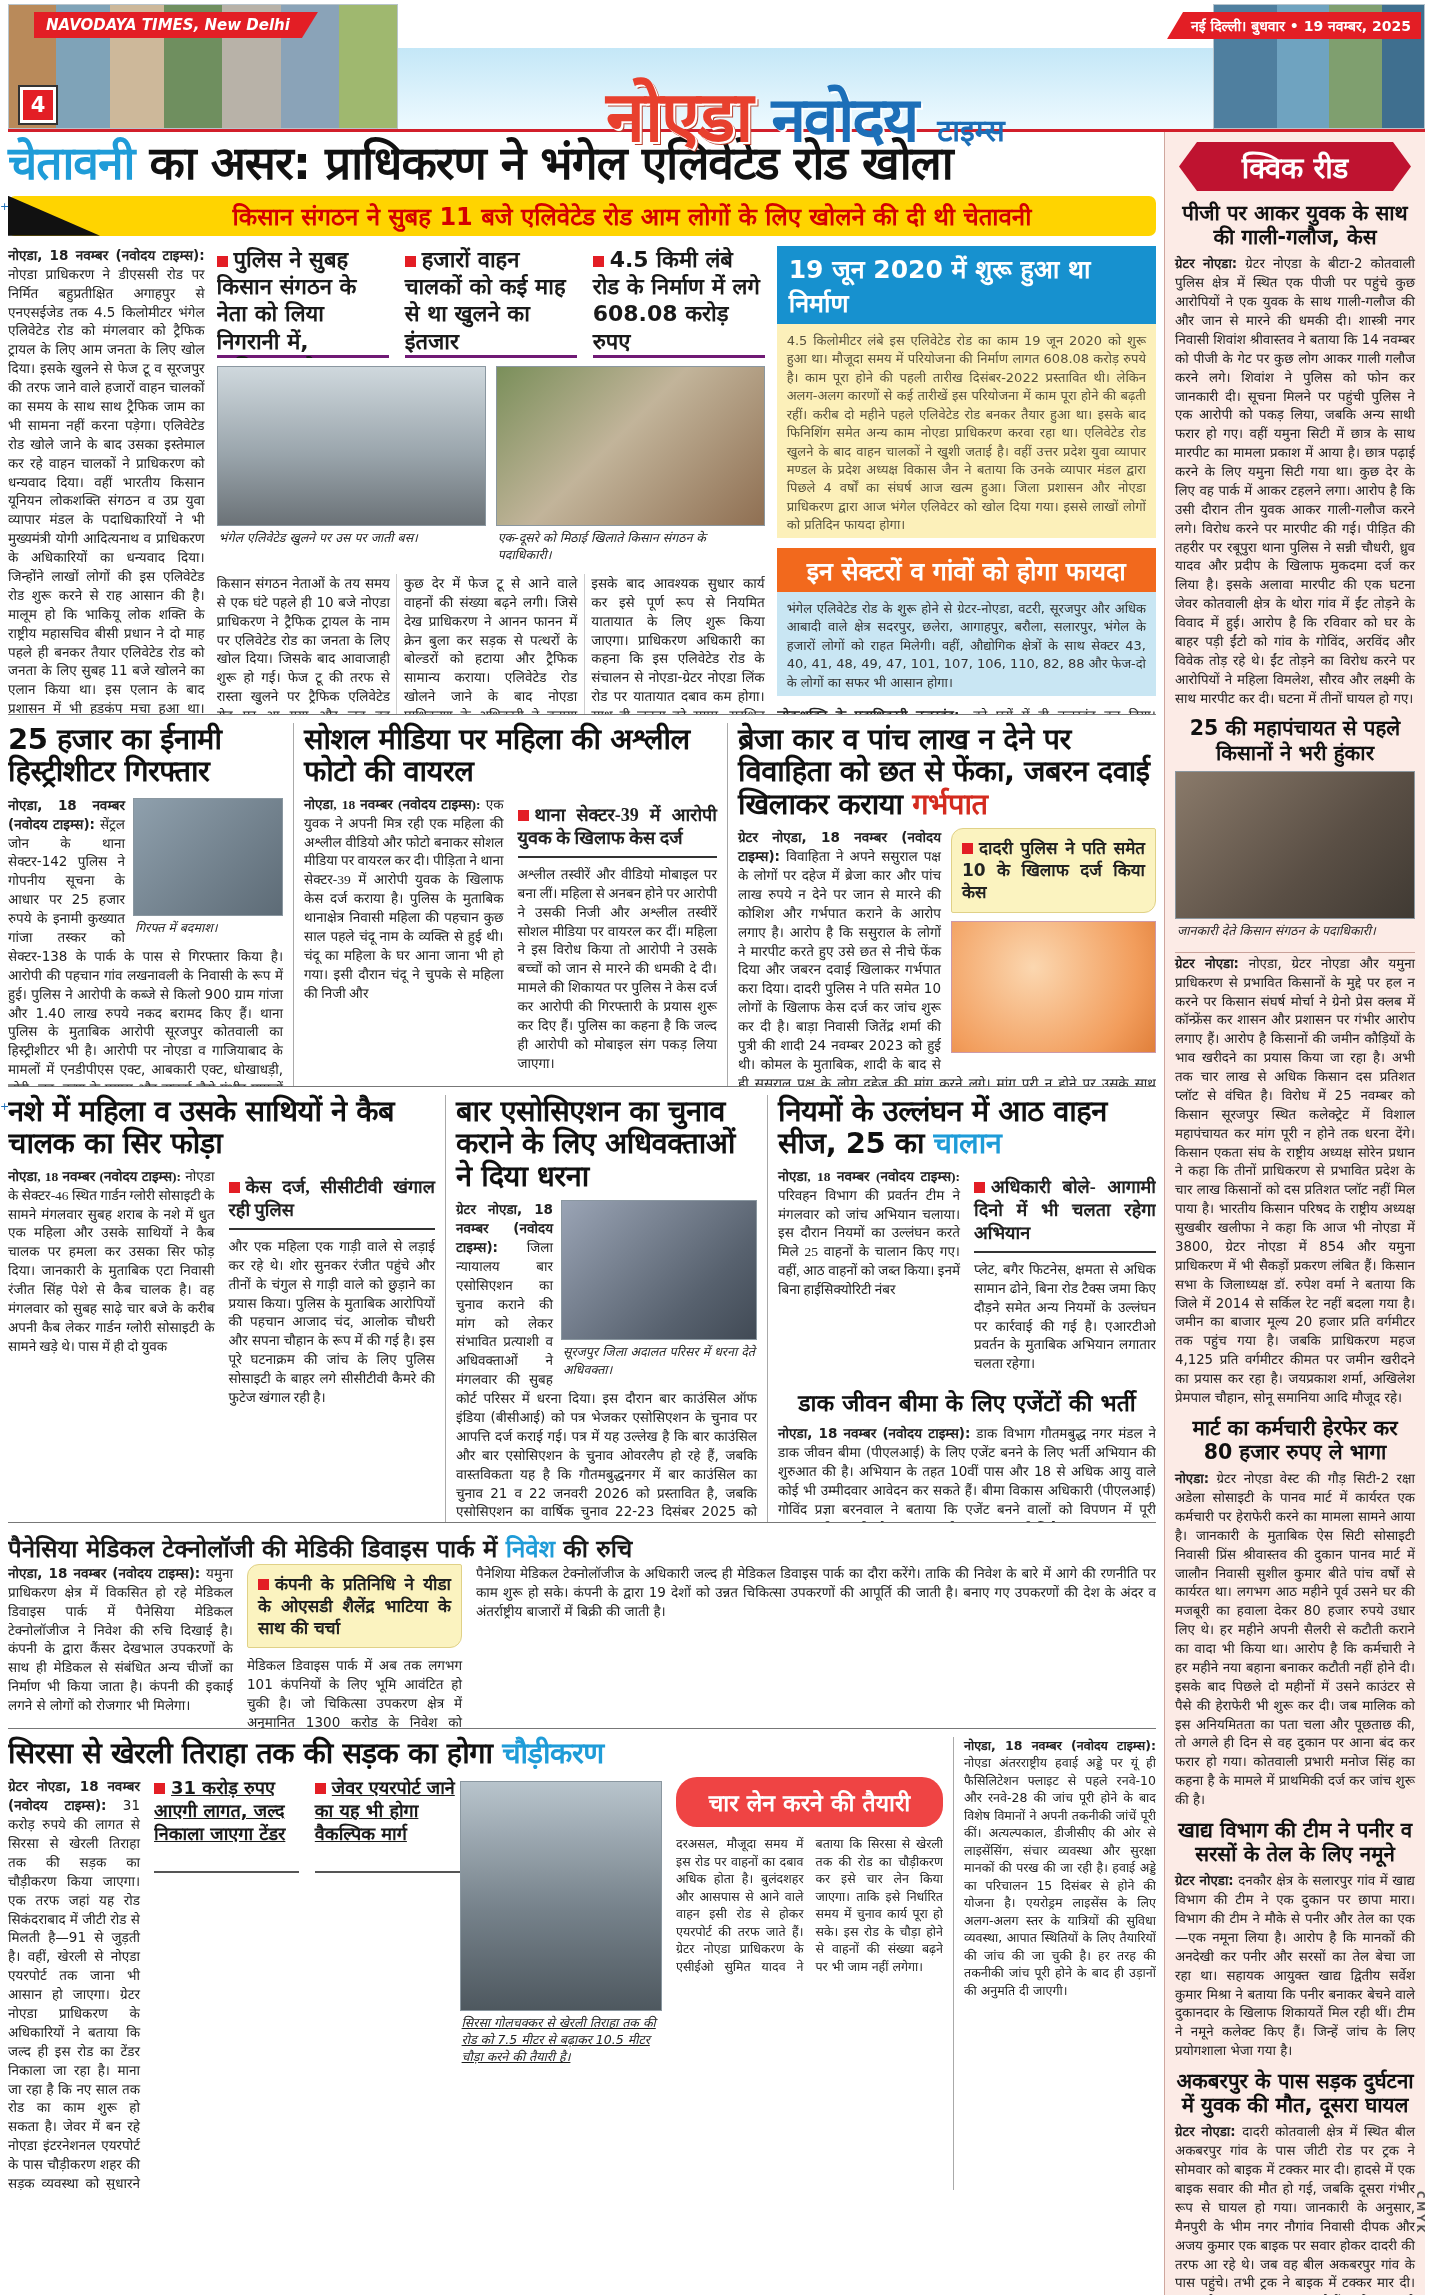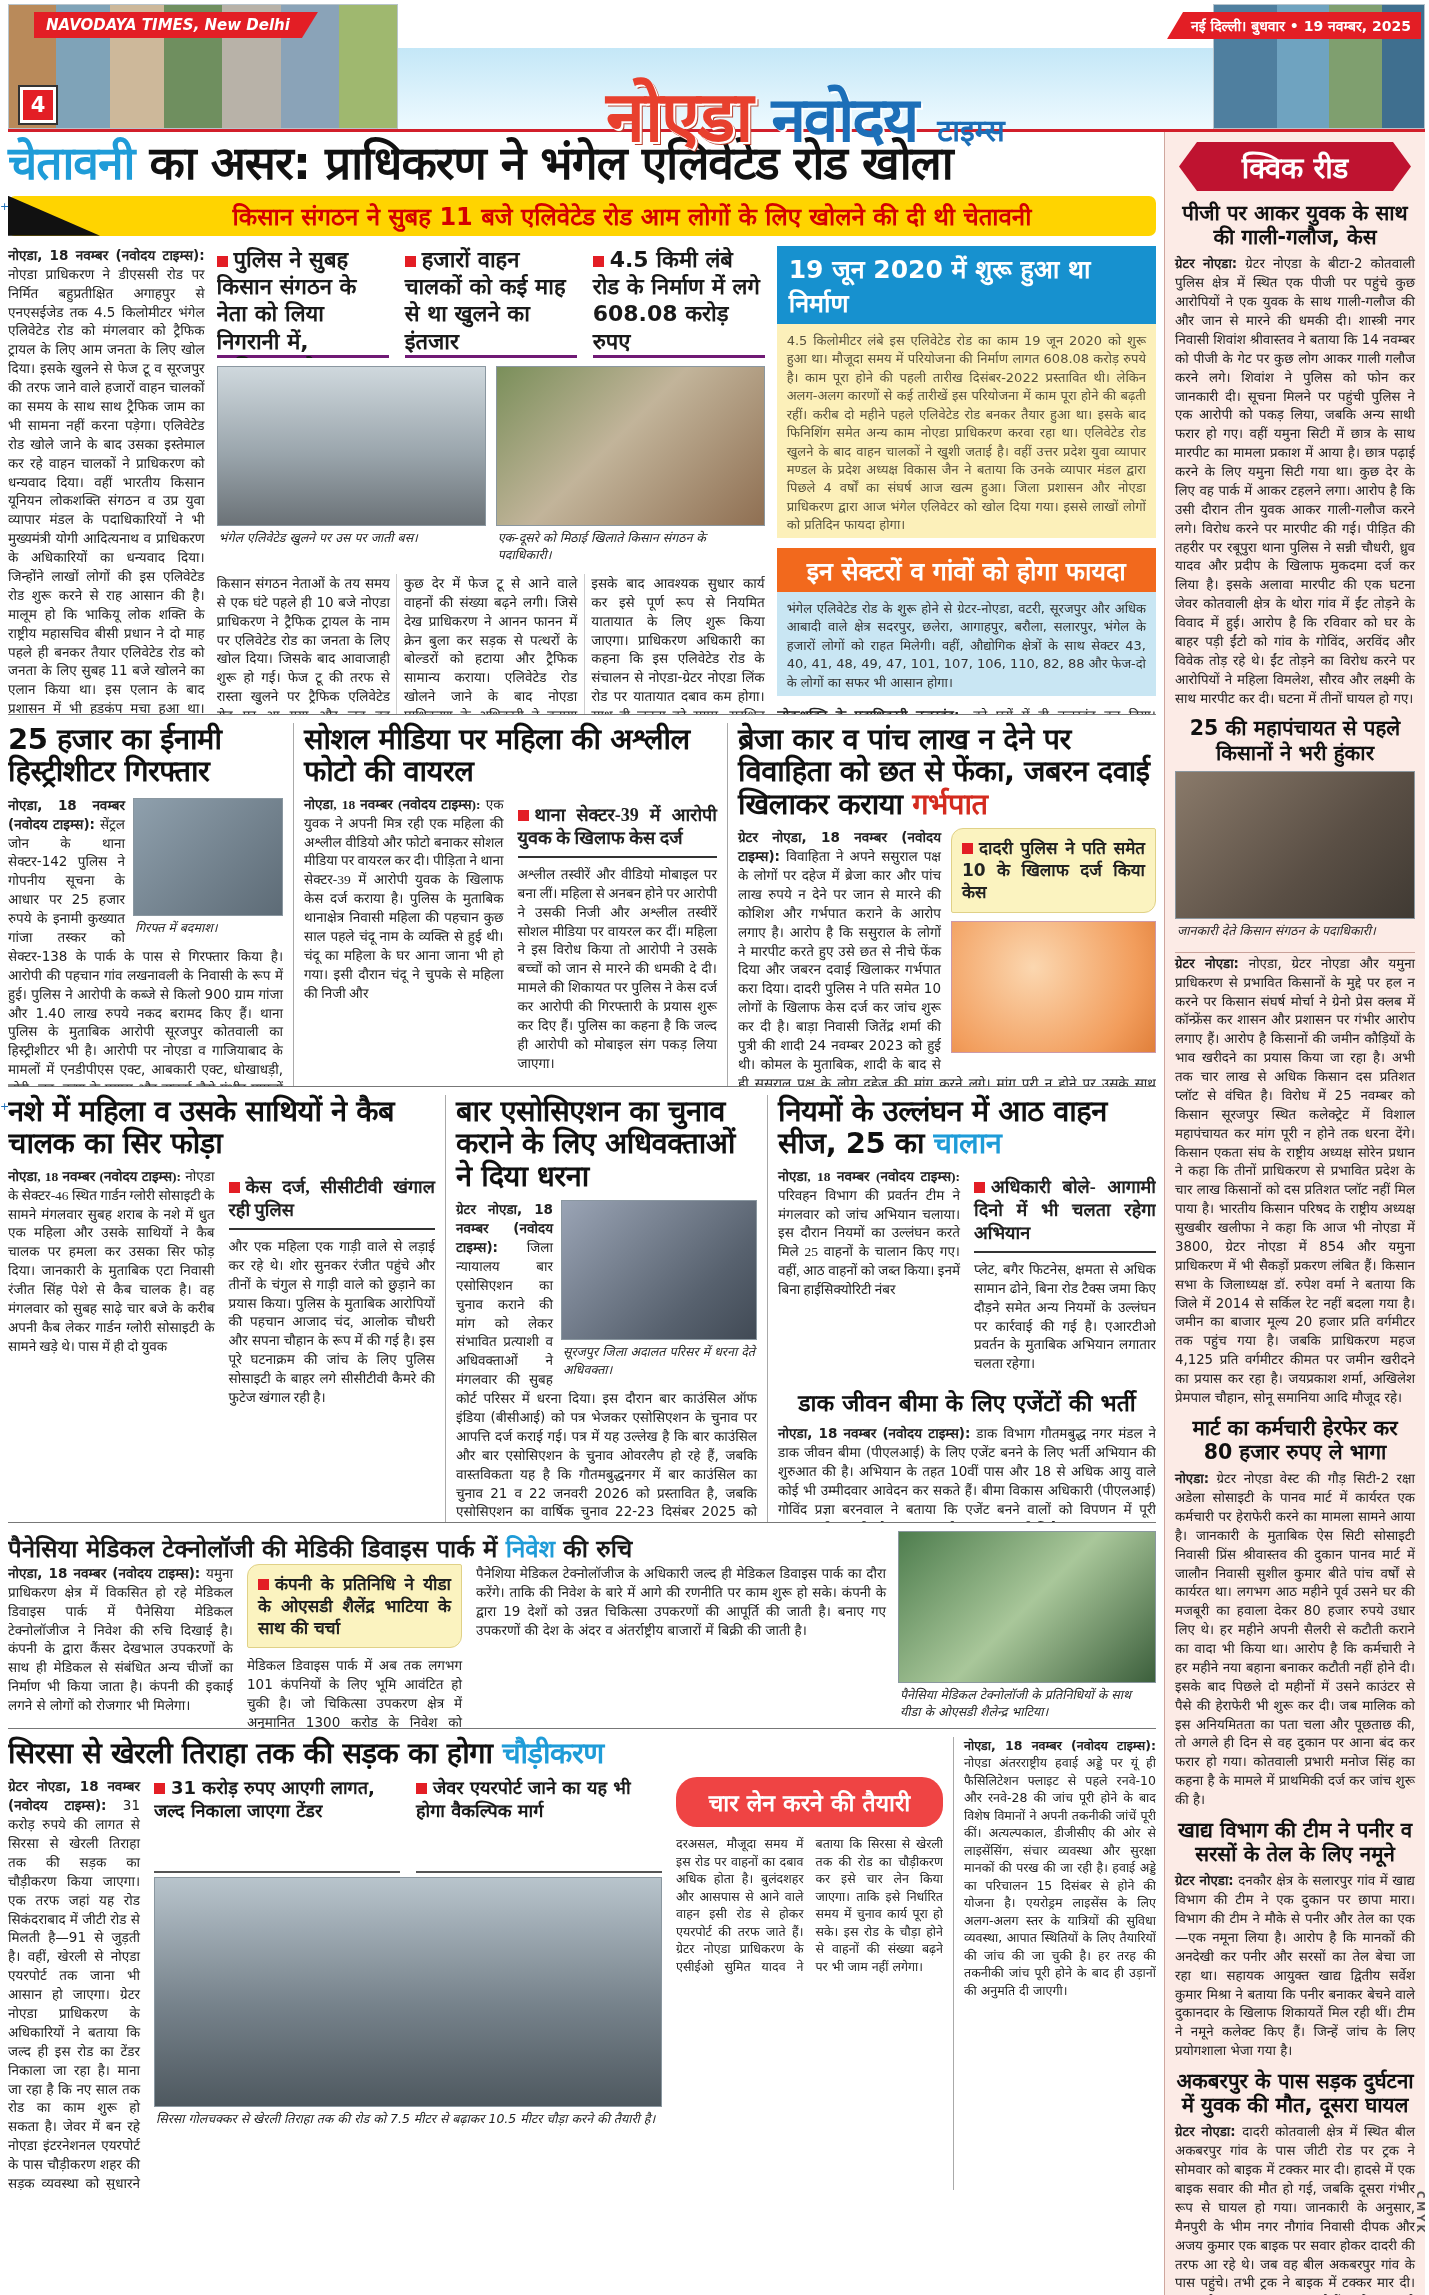--- a/index.html
+++ b/index.html
@@ -84,21 +84,21 @@
   .b3-left { flex:1; }
   .b3-cols { display:flex; gap:14px; }
   .b3-cols .c1 { width:225px; } .b3-cols .c2 { width:215px; } .b3-cols .c3 { flex:1; }
   .fig-panacea { width:258px; }
   .ph-campus { height:152px; background:linear-gradient(135deg,#4e7d4e,#a9c79a 50%,#3c5f3c); }
 
   .b4 { display:flex; height:462px; overflow:hidden; }
   .a-sirsa { flex:1; border-right:1px solid #aaa; padding-right:10px; }
   .s-row { display:flex; gap:14px; height:calc(100% - 64px); }
   .s-left { width:132px; }
-  .s-mid { width:508px; display:flex; flex-direction:column; }
+  .s-mid { width:508px; display:flex; flex-direction:row;text-decoration:underline; }
   .s-bullets { display:flex; gap:16px; height:96px; overflow:hidden; }
   .s-bullet { flex:1; font-size:18px; font-weight:bold; line-height:1.26; border-bottom:2px solid #555; }
   .ph-sirsa { height:230px; margin-top:4px; background:linear-gradient(180deg,#b8c4cc,#77838c 55%,#4e585f); }
   .s-right { flex:1; display:flex; flex-direction:column; }
   .orange-head { background:#ef4444; color:#fff; font-size:23px; font-weight:bold; text-align:center; padding:9px 6px;border-radius:21px; }
   .s-right .body-sm { column-count:2; column-gap:12px; margin-top:8px; flex:1; overflow:hidden; font-size:12.5px; }
   .a-air { width:202px; padding-left:10px; }
   .a-air h2 { font-size:20.5px; }
   .a-air .body-sm { font-size:12.5px; }
 
@@ -270,24 +270,20 @@
             </div>
             <div class="c2">
               <div class="breza-inset" style="float:none; width:auto; margin:0 0 8px;"><span class="sq"></span><span>कंपनी के प्रतिनिधि ने यीडा के ओएसडी शैलेंद्र भाटिया के साथ की चर्चा</span></div>
               <span>मेडिकल डिवाइस पार्क में अब तक लगभग 101 कंपनियों के लिए भूमि आवंटित हो चुकी है। जो चिकित्सा उपकरण क्षेत्र में अनुमानित 1300 करोड़ के निवेश को दर्शाती है। कई कंपनियों ने अपनी इकाई स्थापित करने के लिए निर्माण शुरू कर दिया है।</span>
             </div>
             <div class="c3">
               <span>पैनेशिया मेडिकल टेक्नोलॉजीज के अधिकारी जल्द ही मेडिकल डिवाइस पार्क का दौरा करेंगे। ताकि की निवेश के बारे में आगे की रणनीति पर काम शुरू हो सके। कंपनी के द्वारा 19 देशों को उन्नत चिकित्सा उपकरणों की आपूर्ति की जाती है। बनाए गए उपकरणों की देश के अंदर व अंतर्राष्ट्रीय बाजारों में बिक्री की जाती है।</span>
             </div>
           </div>
         </div>
-        <figure class="fig-panacea">
-          <div class="ph ph-campus"></div>
-          <figcaption>पैनेसिया मेडिकल टेक्नोलॉजी के प्रतिनिधियों के साथ यीडा के ओएसडी शैलेन्द्र भाटिया।</figcaption>
-        </figure>
       </section>
 
       <section class="band b4">
         <article class="a-sirsa">
           <h2><span>सिरसा से खेरली तिराहा तक की सड़क का होगा </span><span class="accent-blue">चौड़ीकरण</span></h2>
           <div class="s-row">
             <div class="s-left body-sm">
               <b class="dl">ग्रेटर नोएडा, 18 नवम्बर (नवोदय टाइम्स):</b>
               <span>31 करोड़ रुपये की लागत से सिरसा से खेरली तिराहा तक की सड़क का चौड़ीकरण किया जाएगा। एक तरफ जहां यह रोड सिकंदराबाद में जीटी रोड से मिलती है—91 से जुड़ती है। वहीं, खेरली से नोएडा एयरपोर्ट तक जाना भी आसान हो जाएगा। ग्रेटर नोएडा प्राधिकरण के अधिकारियों ने बताया कि जल्द ही इस रोड का टेंडर निकाला जा रहा है। माना जा रहा है कि नए साल तक रोड का काम शुरू हो सकता है। जेवर में बन रहे नोएडा इंटरनेशनल एयरपोर्ट के पास चौड़ीकरण शहर की सड़क व्यवस्था को सुधारने के लिए जोड़ा गया है।</span>
             </div>

